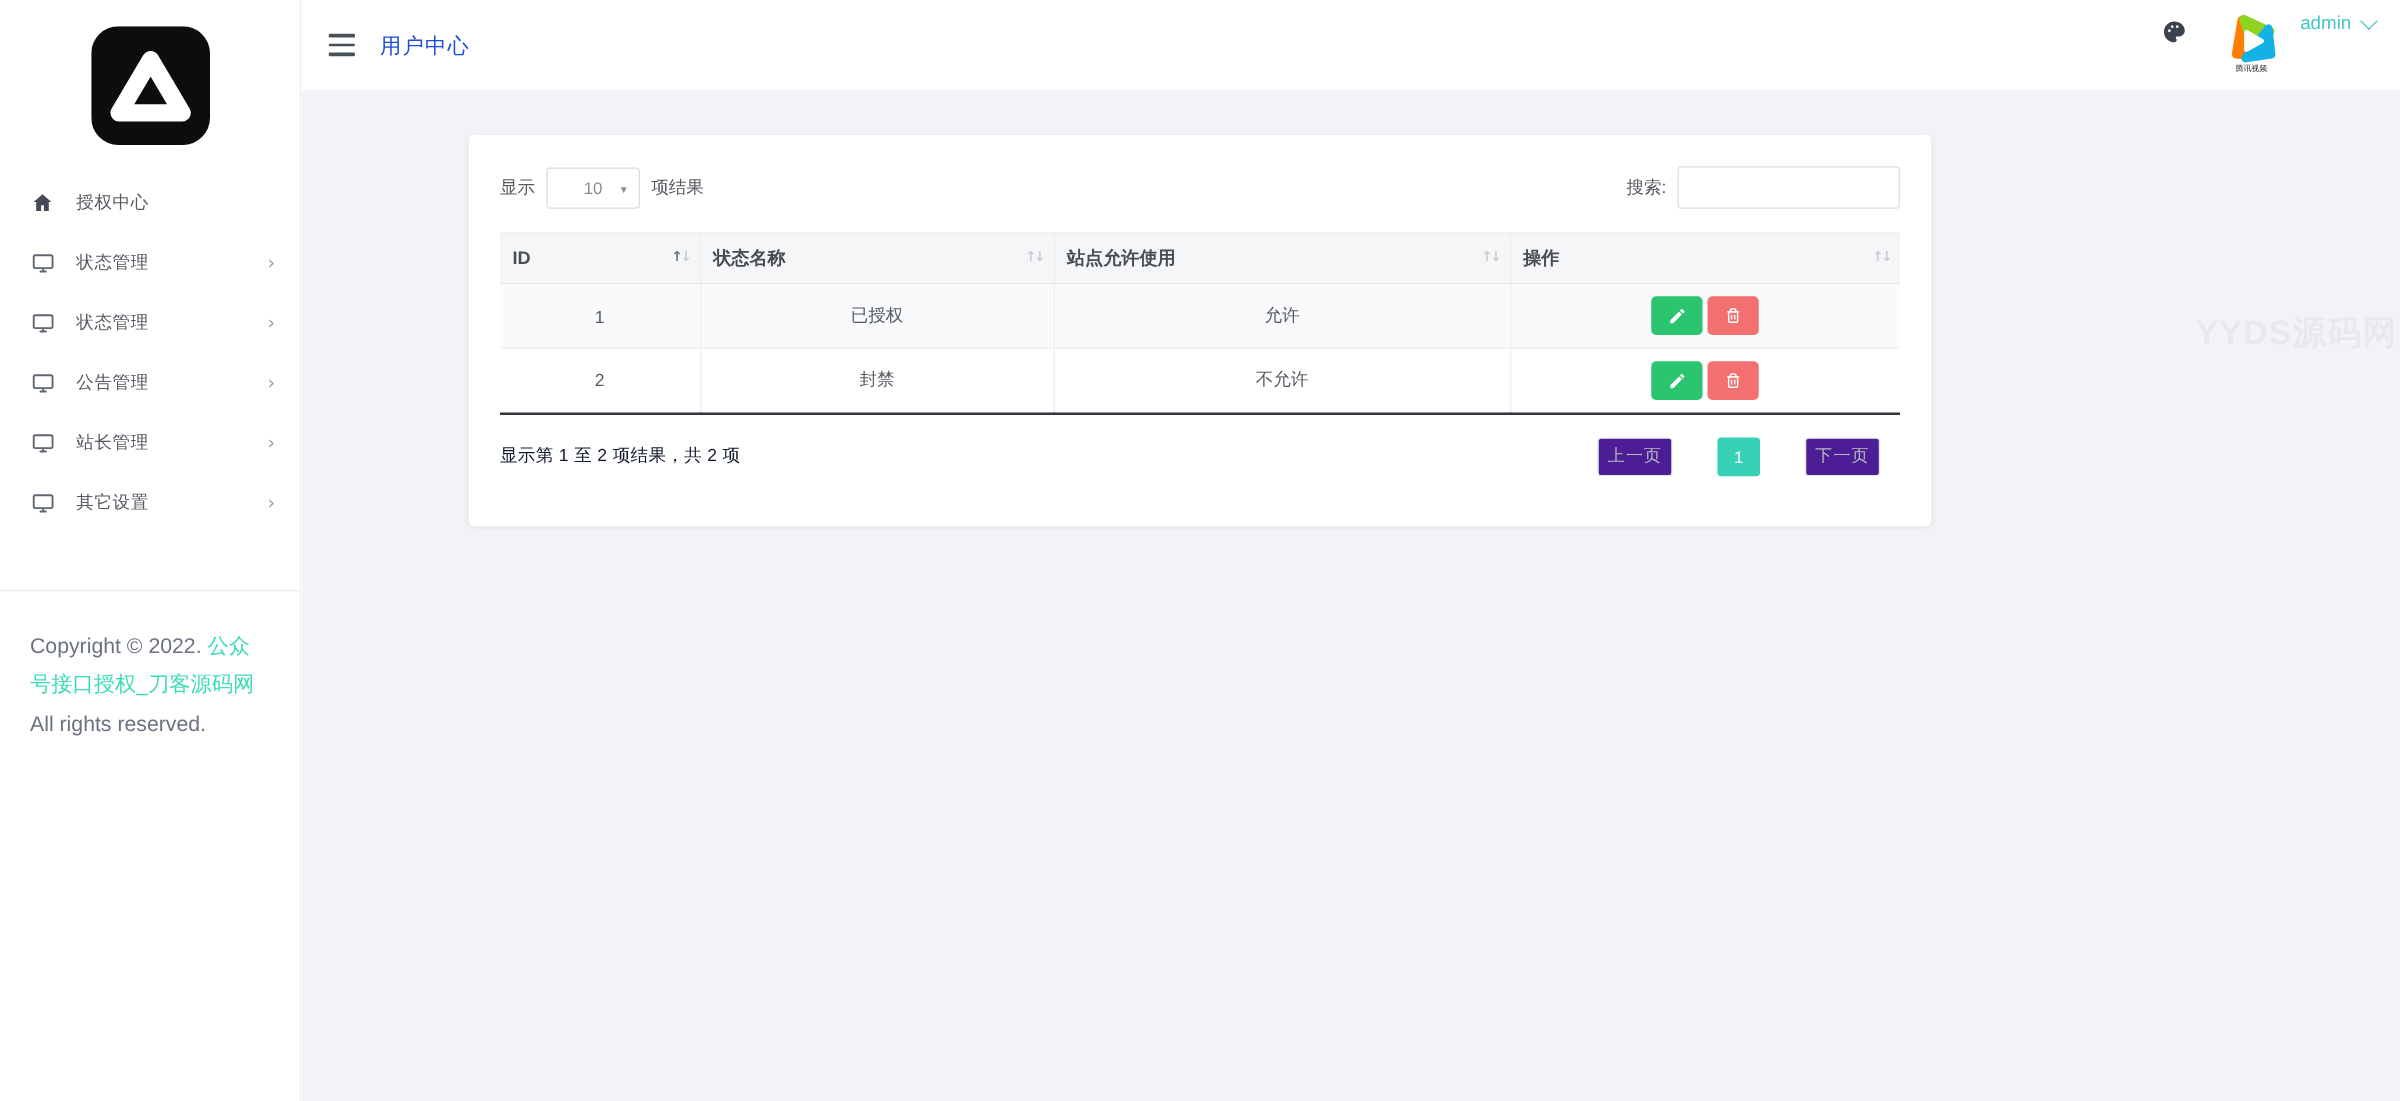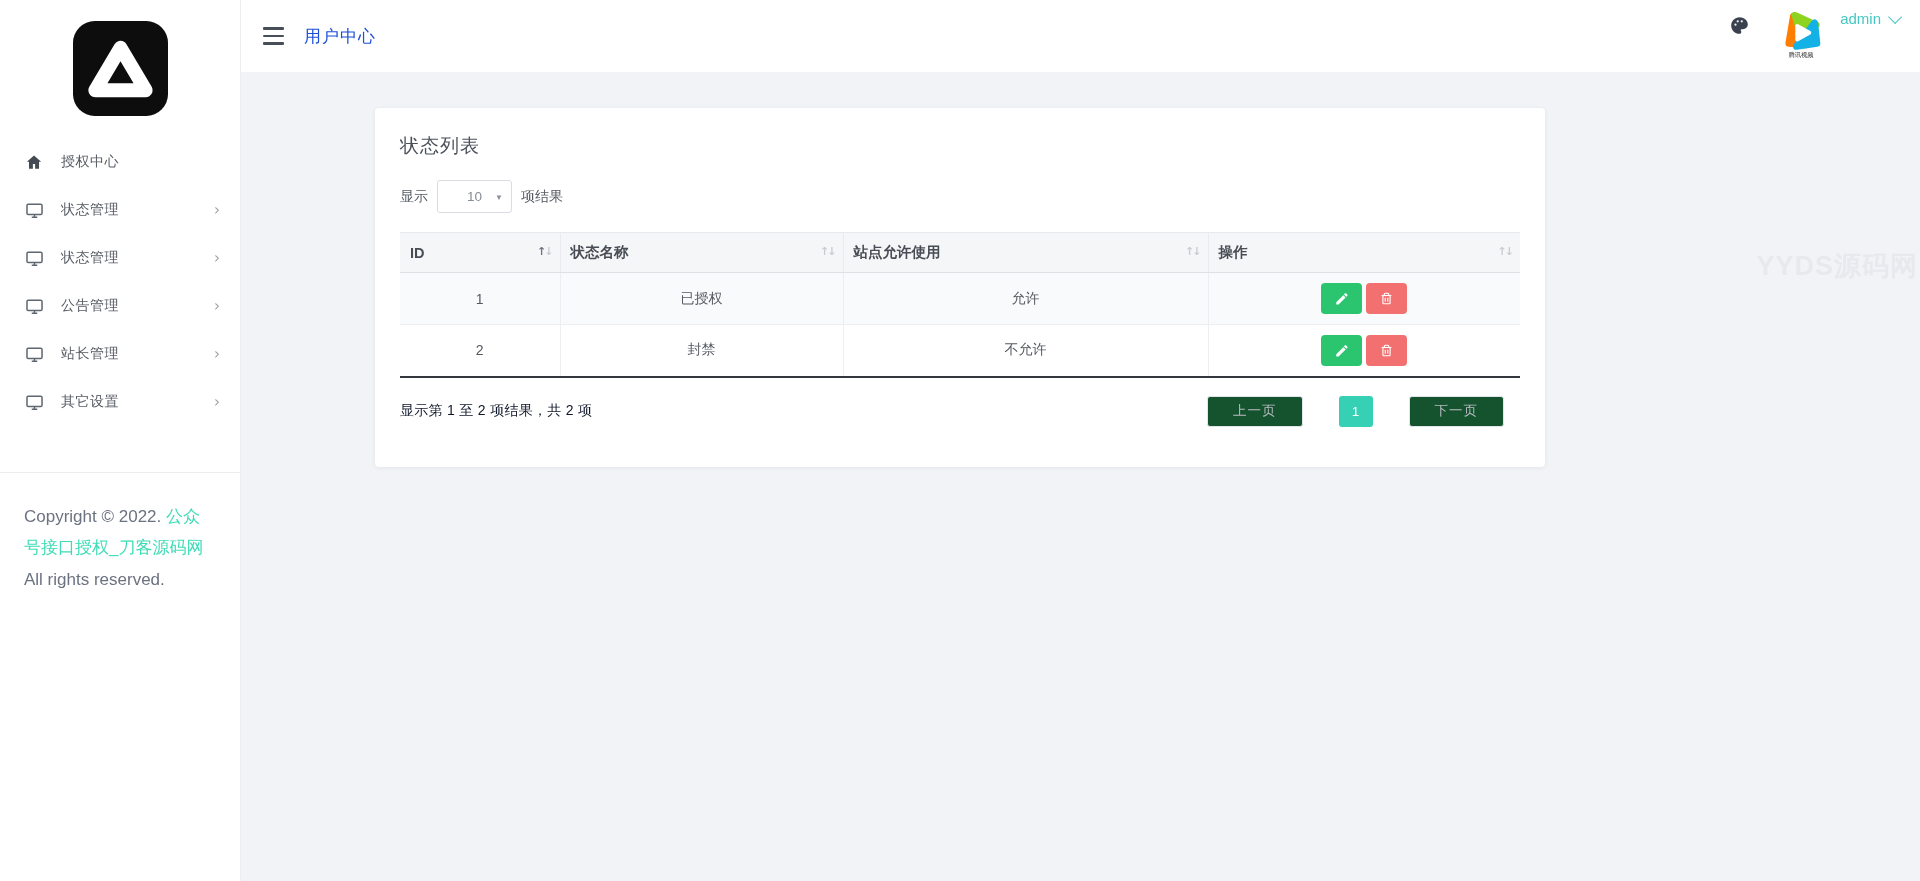--- a/index.html
+++ b/index.html
@@ -60,21 +60,21 @@
   .data-table tbody tr.odd { background:#f9fafb; }
   .data-table tbody tr.even { background:#fff; }
   td.op-cell { text-align:left; padding-left:117px; }
   .btn-icon { display:inline-flex; align-items:center; justify-content:center; width:41px; height:31px; border:none; border-radius:4px; cursor:pointer; vertical-align:middle; }
   .btn-edit { background:#2bc46f; margin-right:4px; }
   .btn-del  { background:#f27070; }
 
   .table-footer { display:flex; justify-content:space-between; align-items:center; margin-top:18px; }
   .table-info { font-size:14px; color:#0f172a; letter-spacing:.3px; }
   .paginate { display:flex; align-items:center; margin-right:16px; }
-  .page-btn { min-width:60px; height:31px; background:#14532d; border:1px solid #e2e5e9; border-radius:3px; color:#b7bbc1; font-size:13.5px; display:flex; align-items:center; justify-content:center; padding:0 25px; cursor:default; letter-spacing:1px; }
+  .page-btn { min-width:60px; height:31px; background:#4c1d95; border:1px solid #e2e5e9; border-radius:3px; color:#b7bbc1; font-size:13.5px; display:flex; align-items:center; justify-content:center; padding:0 7px; cursor:default; letter-spacing:1px; }
   .page-num { width:34px; height:31px; background:#36d1b4; border-radius:3px; color:#fff; font-size:13.5px; display:flex; align-items:center; justify-content:center; margin:0 36px; cursor:pointer; }
 </style>
 </head>
 <body>
 
 <aside class="sidebar">
   <div class="logo-wrap">
     <svg class="logo-box" viewBox="0 0 96 96">
       <rect x="0" y="0" width="96" height="96" rx="22" fill="#0d0d0d"></rect>
       <path d="M48 27 L73.5 70 H22.5 Z" fill="none" stroke="#ffffff" stroke-width="14" stroke-linejoin="round"></path>
@@ -188,30 +188,33 @@
         <span class="user-name">admin</span>
         <span class="user-chev"></span>
       </div>
     </div>
   </header>
 
   <div class="content">
     <div class="watermark">YYDS源码网</div>
 
     <section class="card">
-      <div class="card-title">状态列表</div>
 
       <div class="table-controls">
         <div class="length-ctrl">
           <span>显示</span>
           <div class="length-select">
             <span>10</span>
             <span class="caret">▼</span>
           </div>
           <span>项结果</span>
+        </div>
+        <div class="search-ctrl">
+          <span>搜索:</span>
+          <input class="search-input" type="text" style="">
         </div>
       </div>
 
       <table class="data-table">
         <thead>
           <tr>
             <th class="col-id">
               <span>ID</span>
               <span class="sort-ic asc"><span class="up">↑</span><span class="down">↓</span></span>
             </th>

